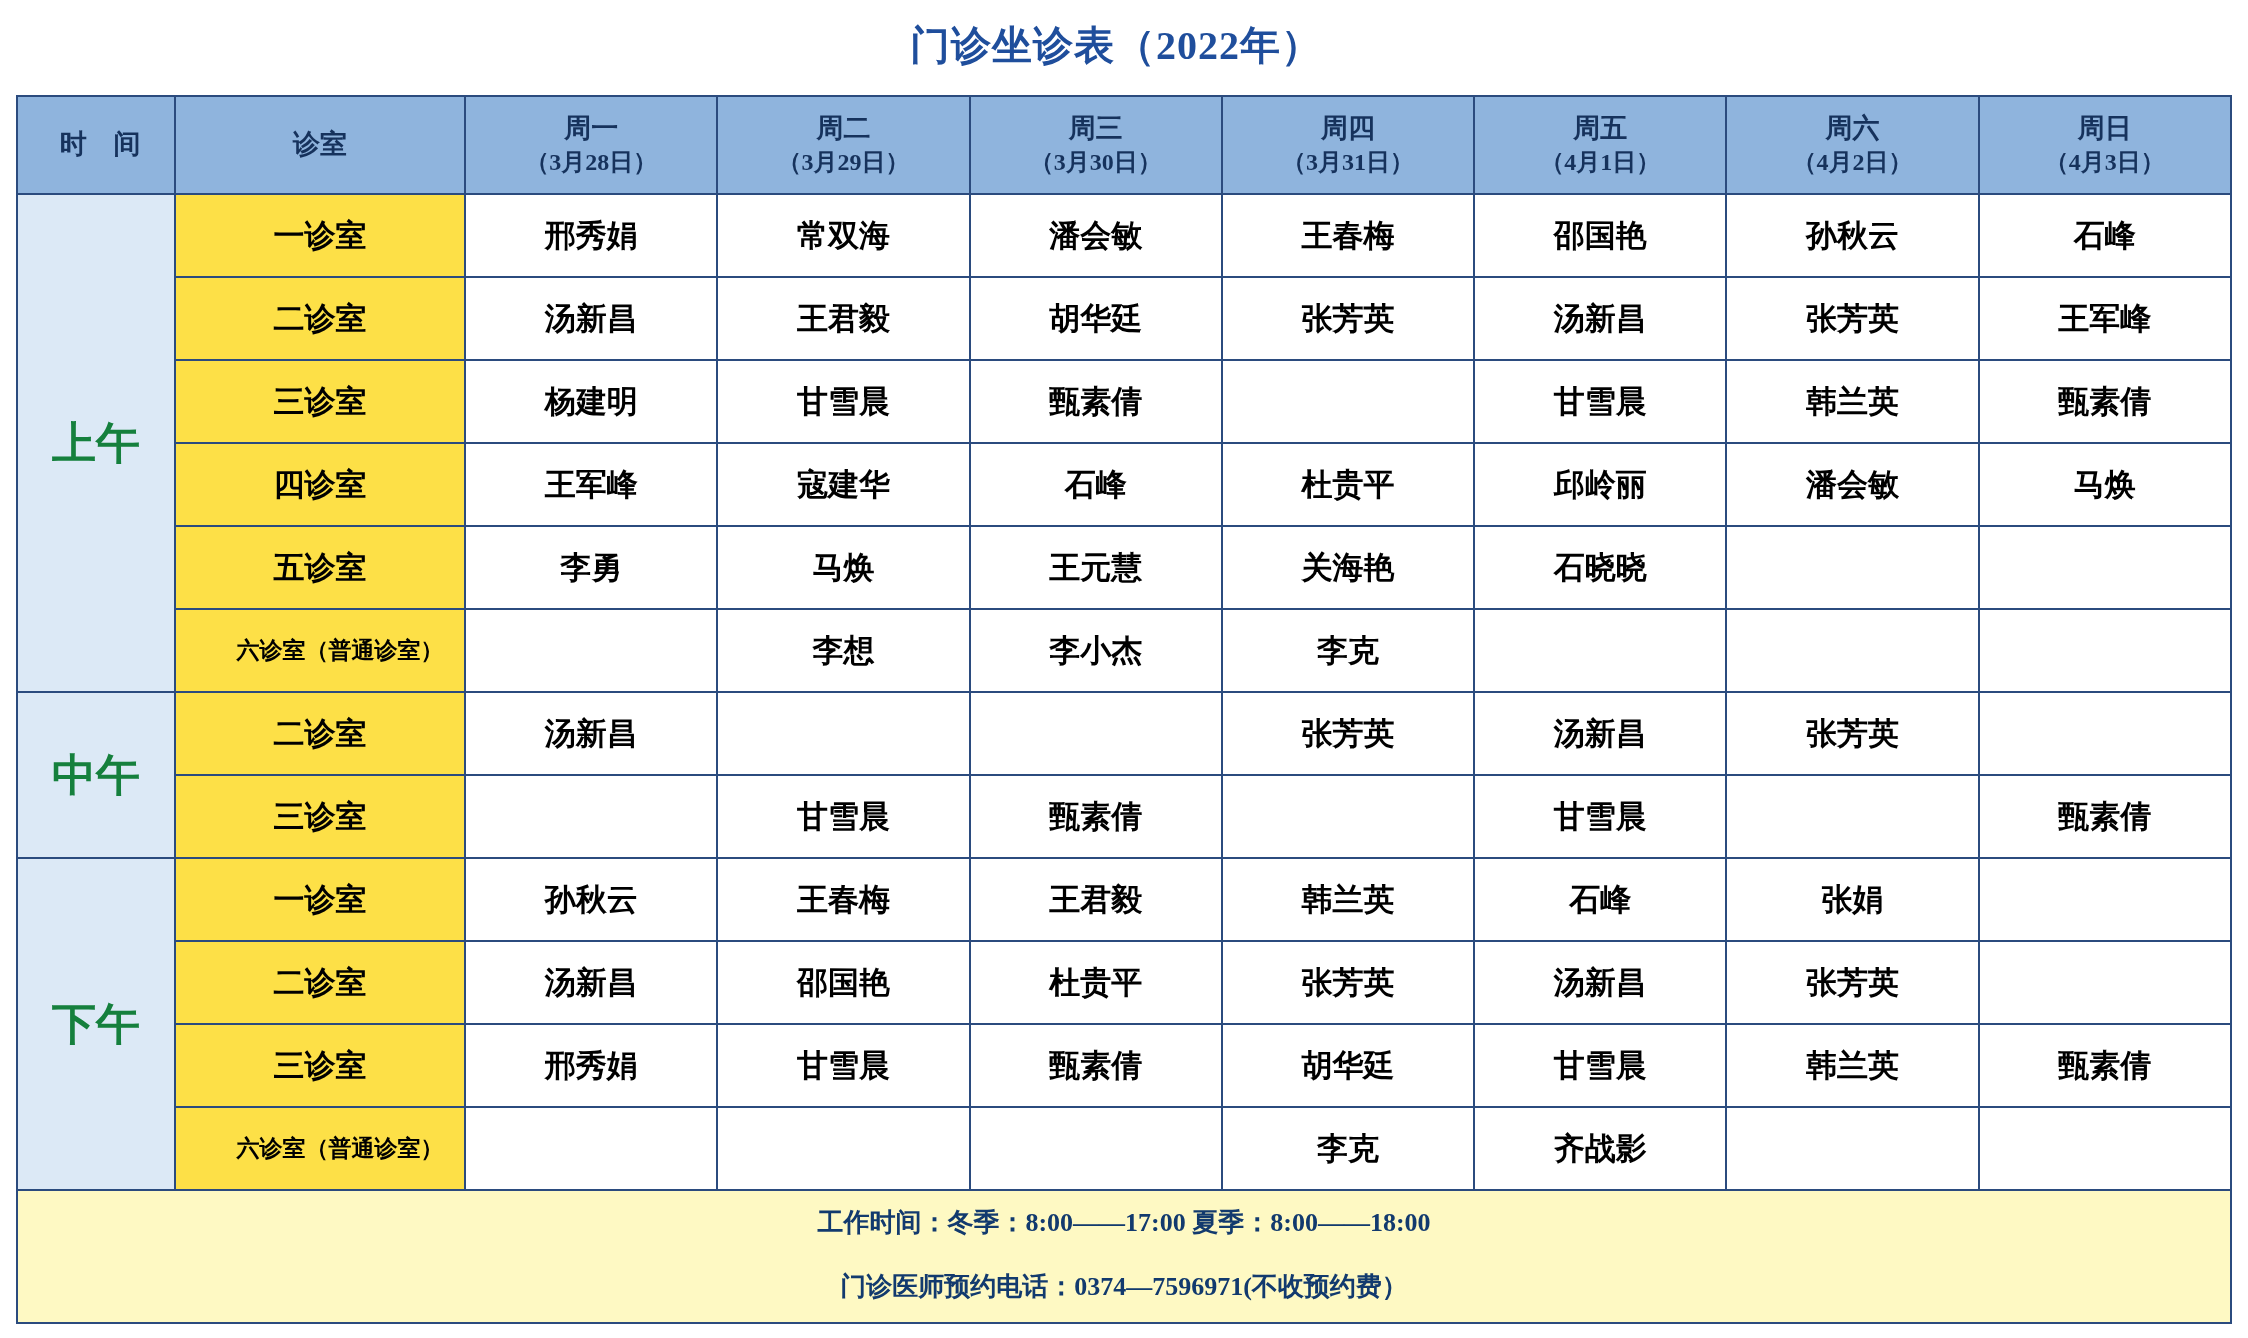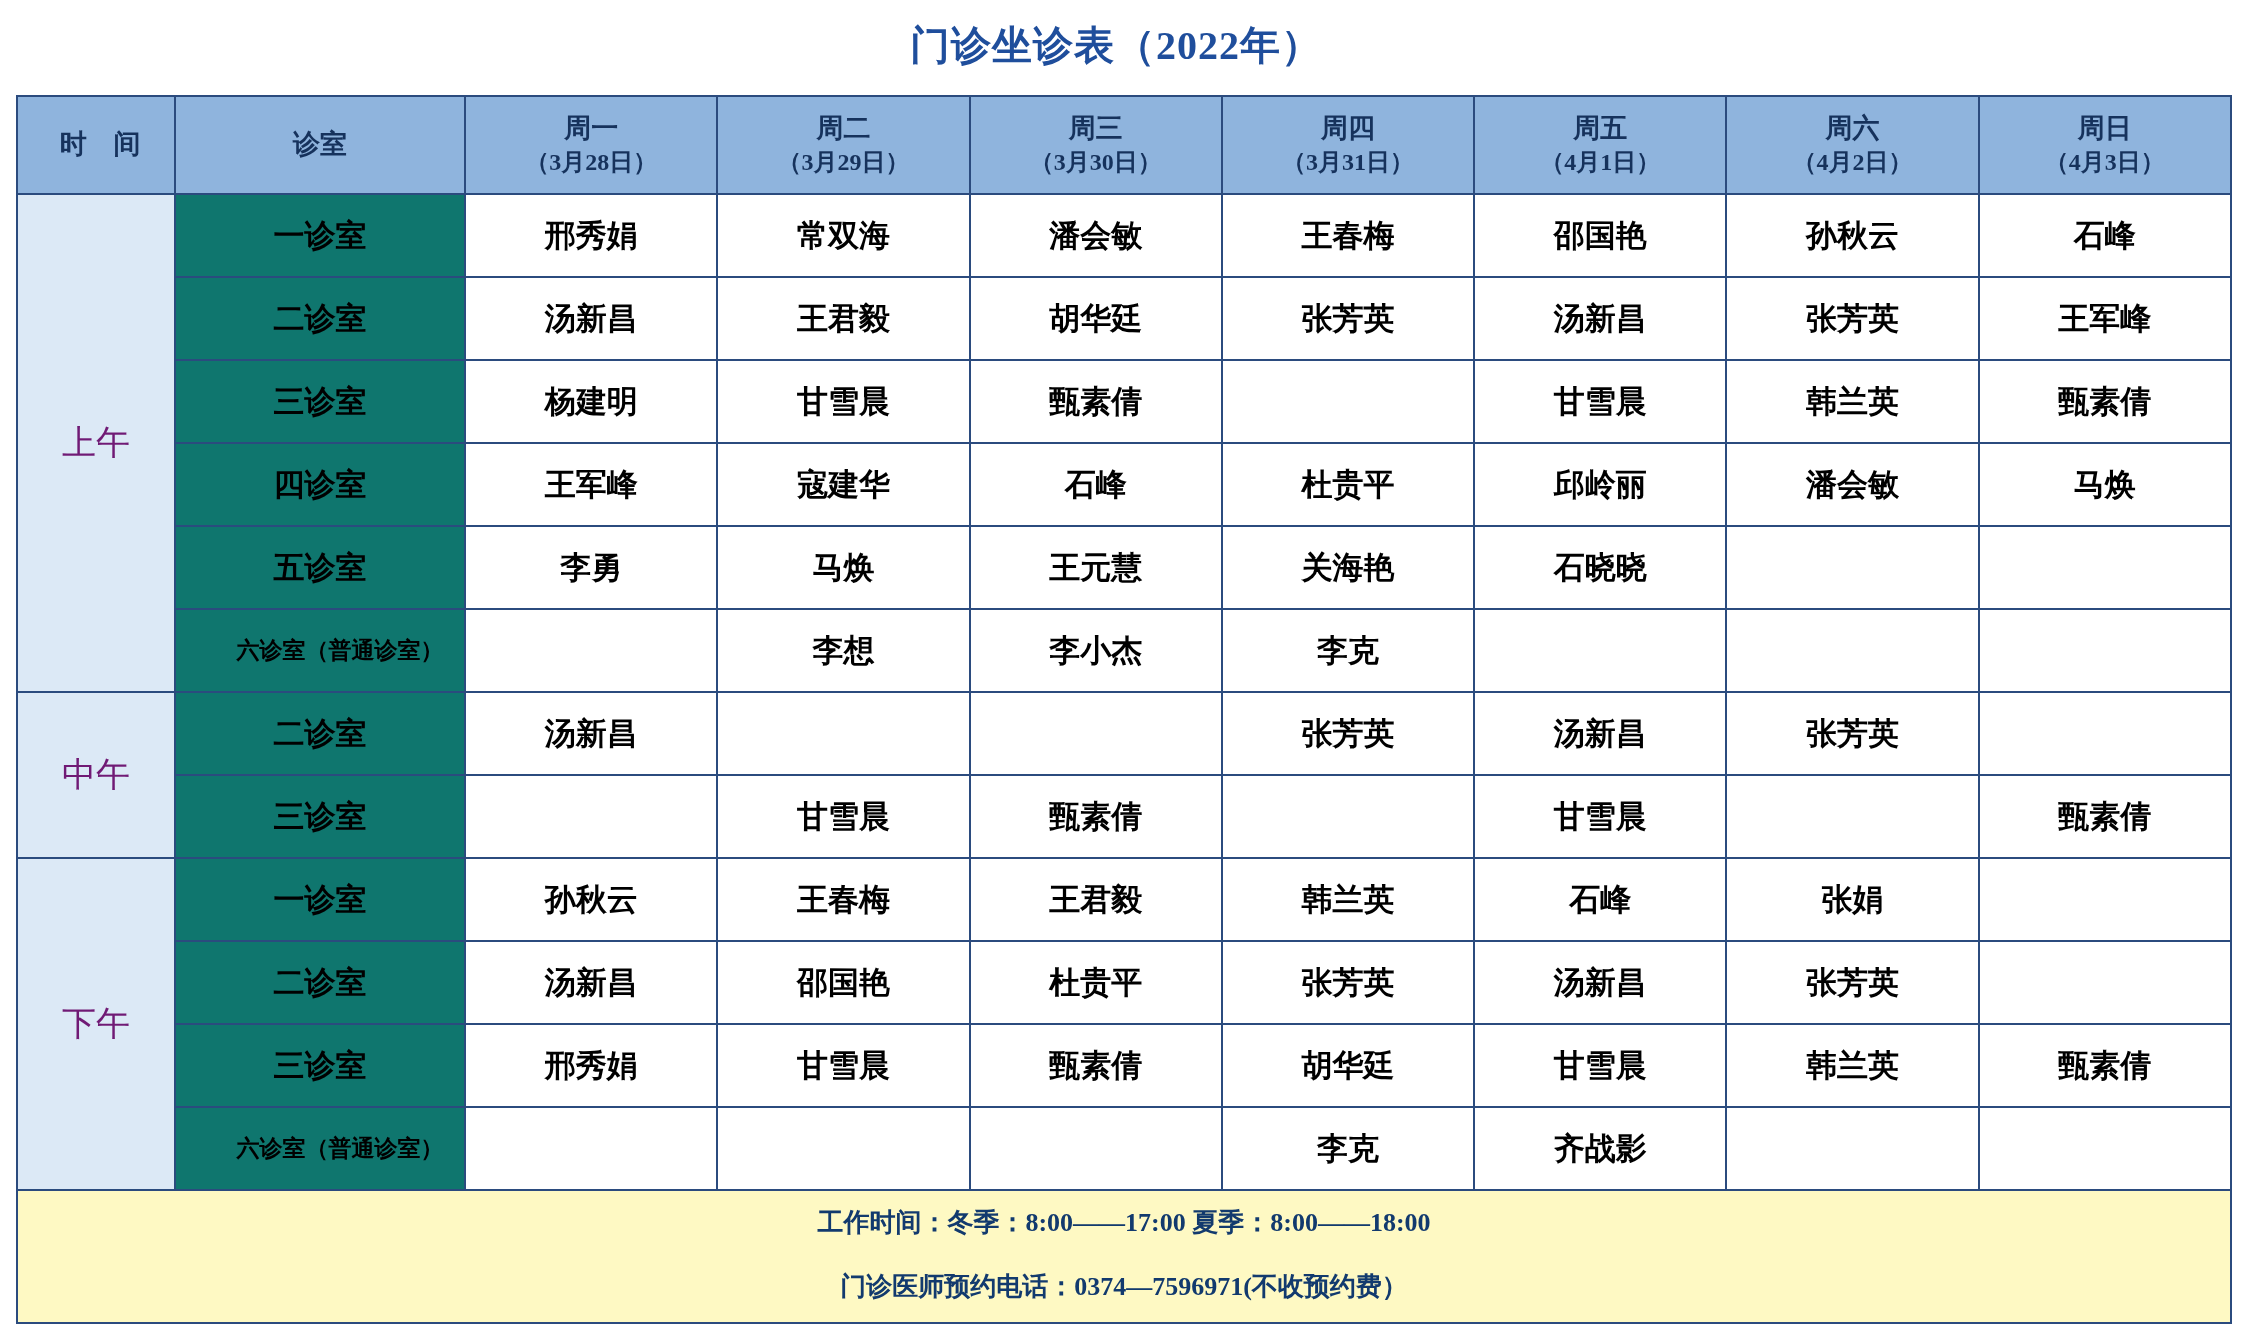--- a/index.html
+++ b/index.html
@@ -53,29 +53,29 @@
   }
   th.time-head {
     letter-spacing: 10px;
     padding-left: 18px;
     font-size: 27px;
   }
   th .dayname { display: block; }
   th .daydate { display: block; font-size: 24px; }
   td.period {
     background: #dce9f6;
-    color: #701a75;
-    font-weight: normal;
-    font-size: 34px;
+    color: #15803d;
+    font-weight: bold;
+    font-size: 44px;
   }
   td.room {
     font-size: 31px;
     font-weight: bold;
     color: #000000;
-    background: #0f766e;
+    background: #fde047;
   }
   td.room.small {
     font-size: 23px;
     font-weight: bold;
     padding-left: 41px;
   }
   td.doc {
     font-size: 31px;
     font-weight: bold;
     color: #000000;

